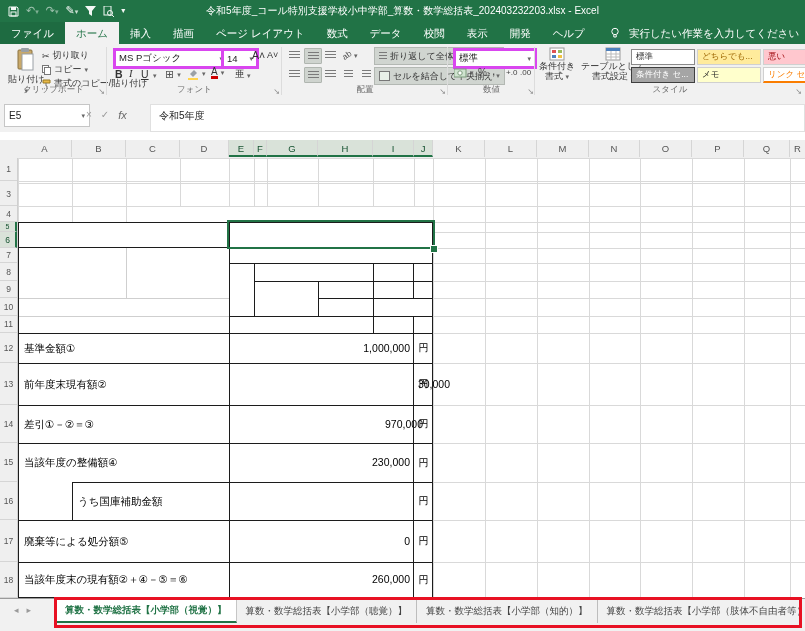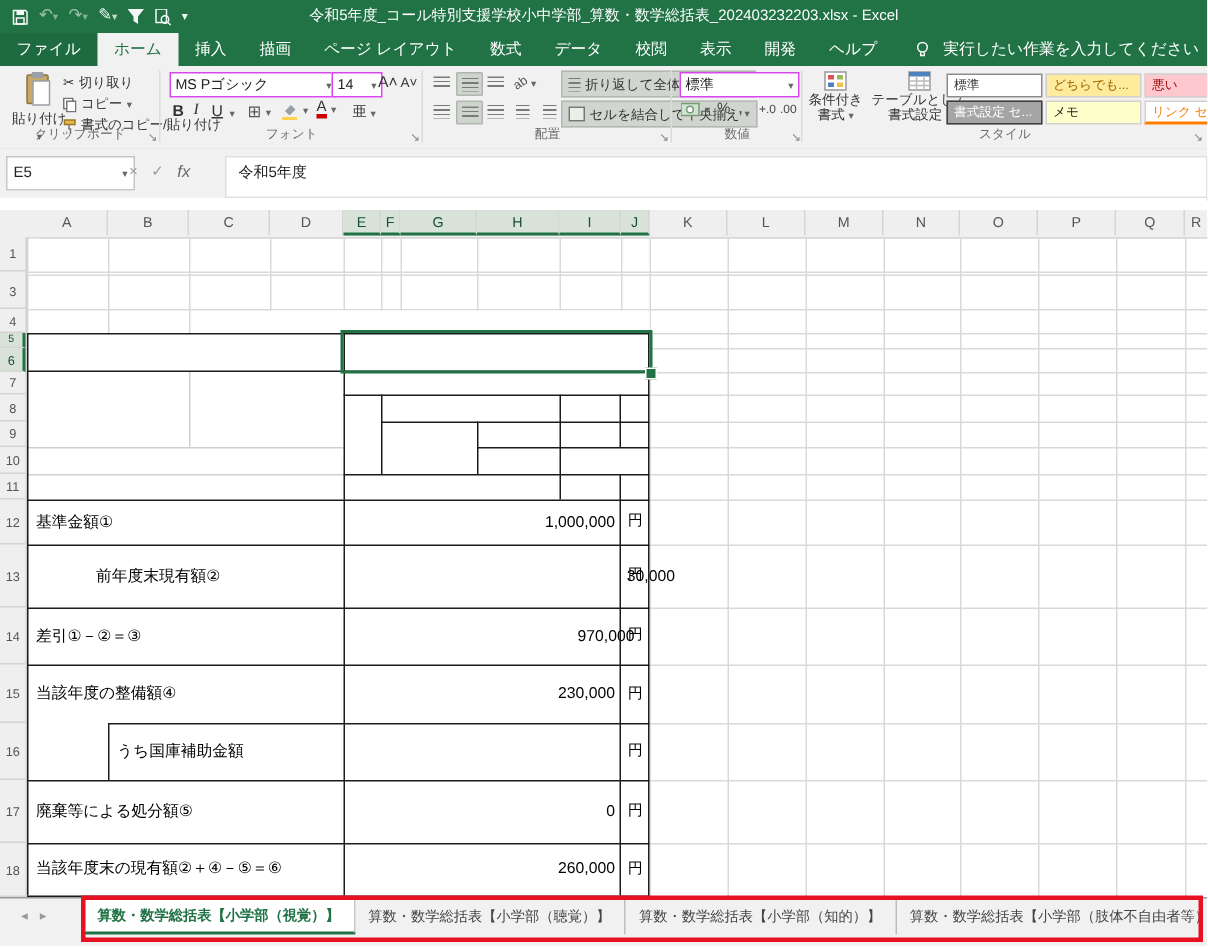--- a/index.html
+++ b/index.html
@@ -18,21 +18,21 @@
   .mtab.file{background:#1e6b41;}
   .mtab.active{background:#f1f1f1;color:#217346;}
   #tellme{display:flex;align-items:center;gap:9px;color:#fff;font-size:10.5px;height:22px;line-height:22px;padding-left:14px;white-space:nowrap;}
   
   #ribbon{left:0;top:44px;width:805px;height:55px;background:#f1f1f1;border-bottom:1px solid #d2d2d2;font-size:9px;color:#333;}
   .rgroup{position:absolute;top:0;height:54px;}
   .gdiv{position:absolute;top:3px;width:1px;height:48px;background:#dcdcdc;}
   .glabel{position:absolute;bottom:2px;left:0;right:0;text-align:center;font-size:8.5px;color:#6a6a6a;white-space:nowrap;}
   .launch{position:absolute;bottom:2px;font-size:8px;color:#8a8a8a;}
   .rbtn{position:absolute;display:flex;align-items:center;gap:3px;font-size:9px;color:#333;white-space:nowrap;}
-  .combo{position:absolute;background:#fff;border:1px solid #d946ef;font-size:9.5px;color:#222;display:flex;align-items:center;justify-content:space-between;padding:0 3px;}
+  .combo{position:absolute;background:#fff;border:3px solid #d946ef;font-size:9.5px;color:#222;display:flex;align-items:center;justify-content:space-between;padding:0 3px;}
   .darr{font-size:7px;color:#666;}
   .icobox{display:inline-flex;align-items:center;justify-content:center;}
   .lines{display:inline-block;width:11px;height:9px;background:repeating-linear-gradient(#7a7a7a 0 1px,transparent 1px 3px);}
   .alignbtn{position:absolute;width:16px;height:14px;display:flex;align-items:center;justify-content:center;border-radius:1px;}
   .alignbtn.on{background:#cfd4cf;border:1px solid #b0b6b0;}
   .bigtoggle{position:absolute;height:16px;display:flex;align-items:center;gap:3px;background:#d0d5d0;border:1px solid #b3b8b3;font-size:9px;padding:0 4px;white-space:nowrap;}
   .fontbtn{font-size:10.5px;color:#333;}
   .gallery{position:absolute;display:grid;grid-template-columns:repeat(3,64px);grid-template-rows:16px 16px;gap:2px;}
   .gcell{font-size:8.5px;display:flex;align-items:center;padding-left:4px;border:1px solid #d0d0d0;background:#fff;overflow:hidden;white-space:nowrap;}
   .g-normal{border:1px solid #8a8a8a;}
@@ -282,21 +282,21 @@
             <rect x="1" y="1" width="14" height="12" fill="#fff" stroke="#999"></rect>
             <rect x="1" y="1" width="14" height="3" fill="#4f81bd"></rect>
             <path d="M1 7h14M1 10h14M6 4v9M11 4v9" stroke="#bbb"></path>
           </svg>
         <span><span>テーブルとして</span><br><span>書式設定</span> <span class="darr">▾</span></span>
       </div>
       <div class="gallery" style="left:96px;top:5px;">
           <div class="gcell g-normal">標準</div>
           <div class="gcell g-neutral">どちらでも...</div>
           <div class="gcell g-bad">悪い</div>
-          <div class="gcell g-check">書式設定 セ...</div>
+          <div class="gcell g-check">条件付き セ...</div>
           <div class="gcell g-note">メモ</div>
           <div class="gcell g-linked">リンク セル</div>
         </div>
       <div class="glabel">スタイル</div>
       <span class="launch" style="right:3px;">↘</span>
     </div>
   </div>
 
   <div id="formulabar" class="abs">
     <div id="namebox">
@@ -408,21 +408,21 @@
         <div class="txt c" style="left: 318px; top: 149px; width: 55px; height: 17px; line-height: 17px; font-size: 9.5px;"></div>
         <div class="txt r" style="left: 373px; top: 149px; width: 37px; height: 17px; line-height: 17px;"></div>
         <div class="txt c" style="left: 414px; top: 149px; width: 19px; height: 17px; line-height: 17px; font-size: 9px;"></div>
         <div class="txt c" style="left: 318px; top: 166px; width: 55px; height: 18px; line-height: 18px; font-size: 9.5px;"></div>
         <div class="txt c" style="left: 229px; top: 184px; width: 144px; height: 17px; line-height: 17px;"></div>
         <div class="txt r" style="left: 373px; top: 184px; width: 37px; height: 17px; line-height: 17px;"></div>
         <div class="txt c" style="left: 414px; top: 184px; width: 19px; height: 17px; line-height: 17px; font-size: 9px;"></div>
         <div class="txt" style="left: 24px; top: 201px; height: 30px; line-height: 30px;">基準金額①</div>
         <div class="txt r" style="left: 229px; top: 201px; width: 181px; height: 30px; line-height: 30px;">1,000,000</div>
         <div class="txt c" style="left: 414px; top: 201px; width: 19px; height: 30px; line-height: 30px; font-size: 10px;">円</div>
-        <div class="txt" style="left: 24px; top: 231px; height: 42px; line-height: 42px; margin-left: 40px;">前年度末現有額②</div>
+        <div class="txt" style="left: 24px; top: 231px; height: 42px; line-height: 42px;">前年度末現有額②</div>
         <div class="txt r" style="left: 229px; top: 231px; width: 181px; height: 42px; line-height: 42px; padding-left: 40px;">30,000</div>
         <div class="txt c" style="left: 414px; top: 231px; width: 19px; height: 42px; line-height: 42px; font-size: 10px;">円</div>
         <div class="txt" style="left: 24px; top: 273px; height: 38px; line-height: 38px;">差引①－②＝③</div>
         <div class="txt r" style="left: 242px; top: 273px; width: 181px; height: 38px; line-height: 38px;">970,000</div>
         <div class="txt c" style="left: 414px; top: 273px; width: 19px; height: 38px; line-height: 38px; font-size: 10px;">円</div>
         <div class="txt" style="left: 24px; top: 311px; height: 39px; line-height: 39px;">当該年度の整備額④</div>
         <div class="txt r" style="left: 229px; top: 311px; width: 181px; height: 39px; line-height: 39px;">230,000</div>
         <div class="txt c" style="left: 414px; top: 311px; width: 19px; height: 39px; line-height: 39px; font-size: 10px;">円</div>
         <div class="txt" style="left: 78px; top: 350px; height: 38px; line-height: 38px;">うち国庫補助金額</div>
         <div class="txt c" style="left: 414px; top: 350px; width: 19px; height: 38px; line-height: 38px; font-size: 10px;">円</div>

